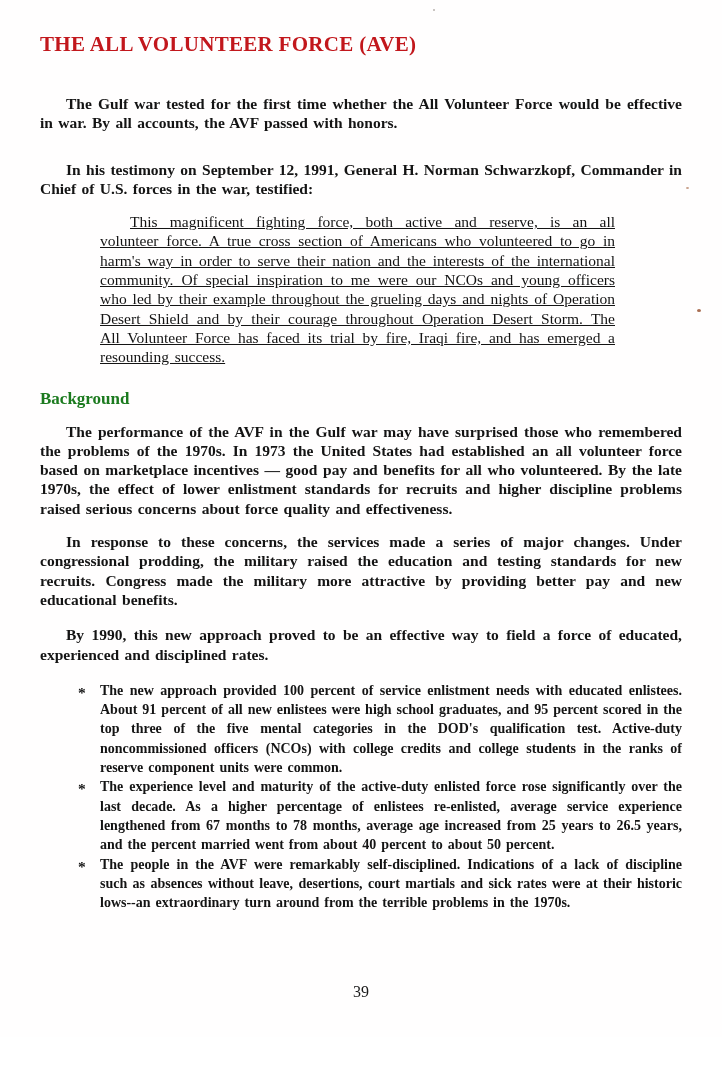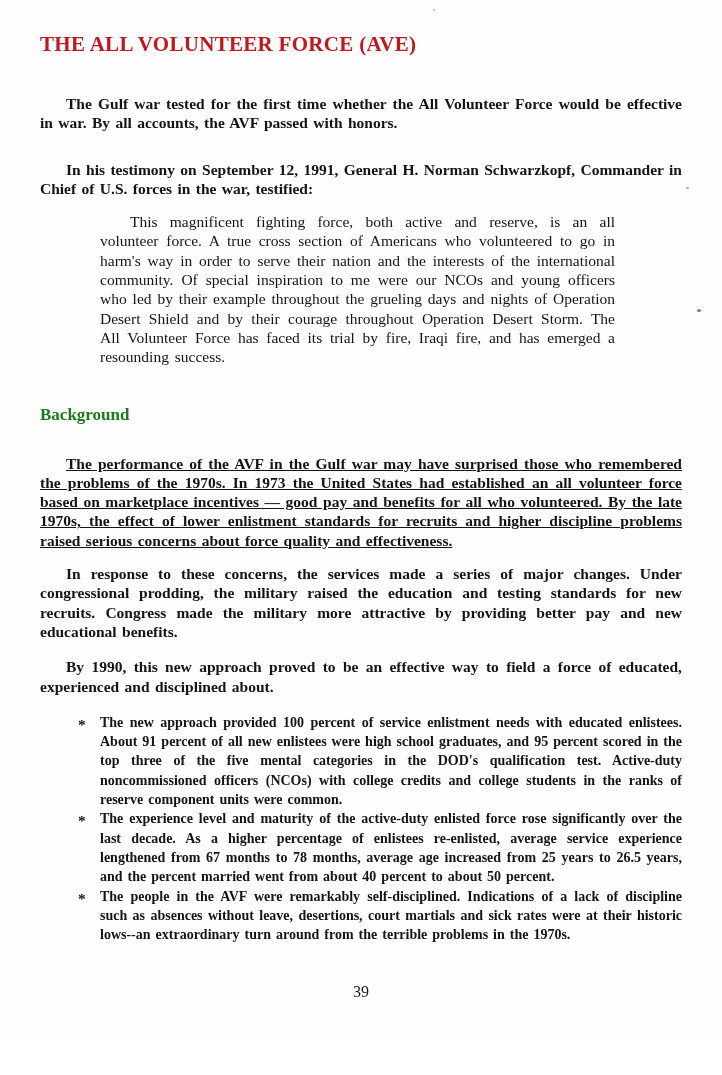--- a/index.html
+++ b/index.html
@@ -38,29 +38,30 @@
   .p1 { margin-top: 38px; }
   .p2 { margin-top: 27px; }
   .quote {
     font-size: 15.5px;
     font-weight: normal;
     line-height: 19.3px;
     text-align: justify;
     text-indent: 30px;
     margin: 14px 67px 0 60px;
     word-spacing: 2px;
+    text-decoration: underline;
   }
   .section-heading {
     font-size: 17px;
     font-weight: bold;
     color: #1b7a1e;
-    margin: 38px 0 0 0;
+    margin: 22px 0 0 0;
     line-height: 20px;
   }
-  .p3 { margin-top: 29px; text-decoration: underline; }
+  .p3 { margin-top: 13px; }
   .p4 { margin-top: 14px; }
   .p5 { margin-top: 16px; }
   .bullets {
     margin: 17px 0 0 38px;
   }
   .bullet-item {
     display: flex;
     align-items: flex-start;
   }
   .bullet-marker {
@@ -109,21 +110,21 @@
   <p class="para p2">In his testimony on September 12, 1991, General H. Norman Schwarzkopf, Commander in Chief of U.S. forces in the war, testified:</p>
 
   <p class="quote">This magnificent fighting force, both active and reserve, is an all volunteer force. A true cross section of Americans who volunteered to go in harm's way in order to serve their nation and the interests of the international community. Of special inspiration to me were our NCOs and young officers who led by their example throughout the grueling days and nights of Operation Desert Shield and by their courage throughout Operation Desert Storm. The All Volunteer Force has faced its trial by fire, Iraqi fire, and has emerged a resounding success.</p>
 
   <h2 class="section-heading">Background</h2>
 
   <p class="para p3">The performance of the AVF in the Gulf war may have surprised those who remembered the problems of the 1970s. In 1973 the United States had established an all volunteer force based on marketplace incentives — good pay and benefits for all who volunteered. By the late 1970s, the effect of lower enlistment standards for recruits and higher discipline problems raised serious concerns about force quality and effectiveness.</p>
 
   <p class="para p4">In response to these concerns, the services made a series of major changes. Under congressional prodding, the military raised the education and testing standards for new recruits. Congress made the military more attractive by providing better pay and new educational benefits.</p>
 
-  <p class="para p5">By 1990, this new approach proved to be an effective way to field a force of educated, experienced and disciplined about.</p>
+  <p class="para p5">By 1990, this new approach proved to be an effective way to field a force of educated, experienced and disciplined rates.</p>
 
   <div class="bullets">
 
     <div class="bullet-item">
       <span class="bullet-marker">*</span>
       <span class="bullet-text">The new approach provided 100 percent of service enlistment needs with educated enlistees. About 91 percent of all new enlistees were high school graduates, and 95 percent scored in the top three of the five mental categories in the DOD's qualification test. Active-duty noncommissioned officers (NCOs) with college credits and college students in the ranks of reserve component units were common.</span>
     </div>
 
     <div class="bullet-item">
       <span class="bullet-marker">*</span>

